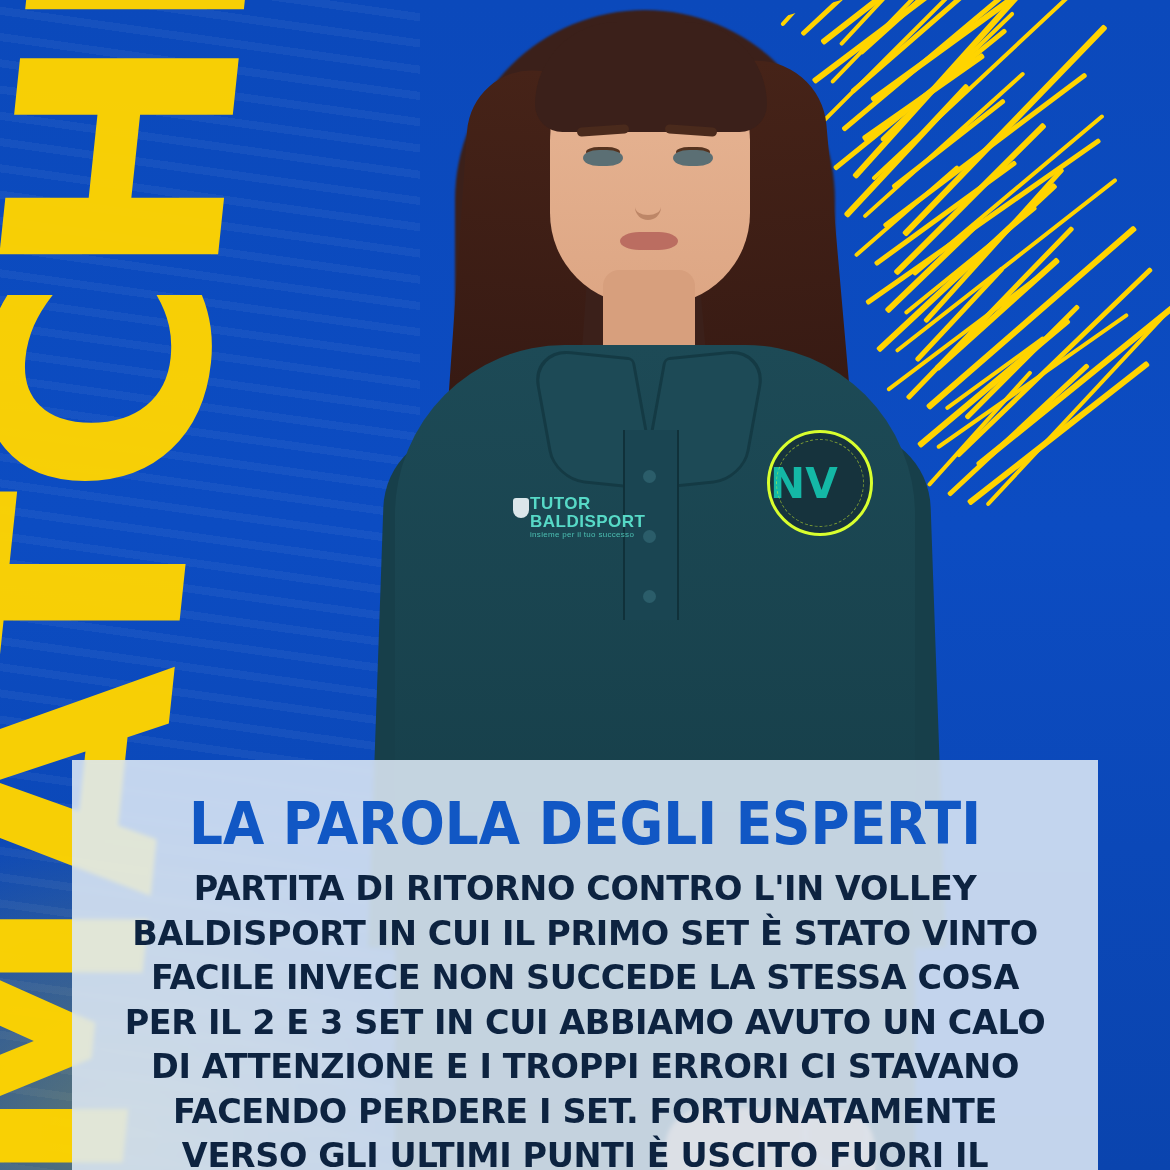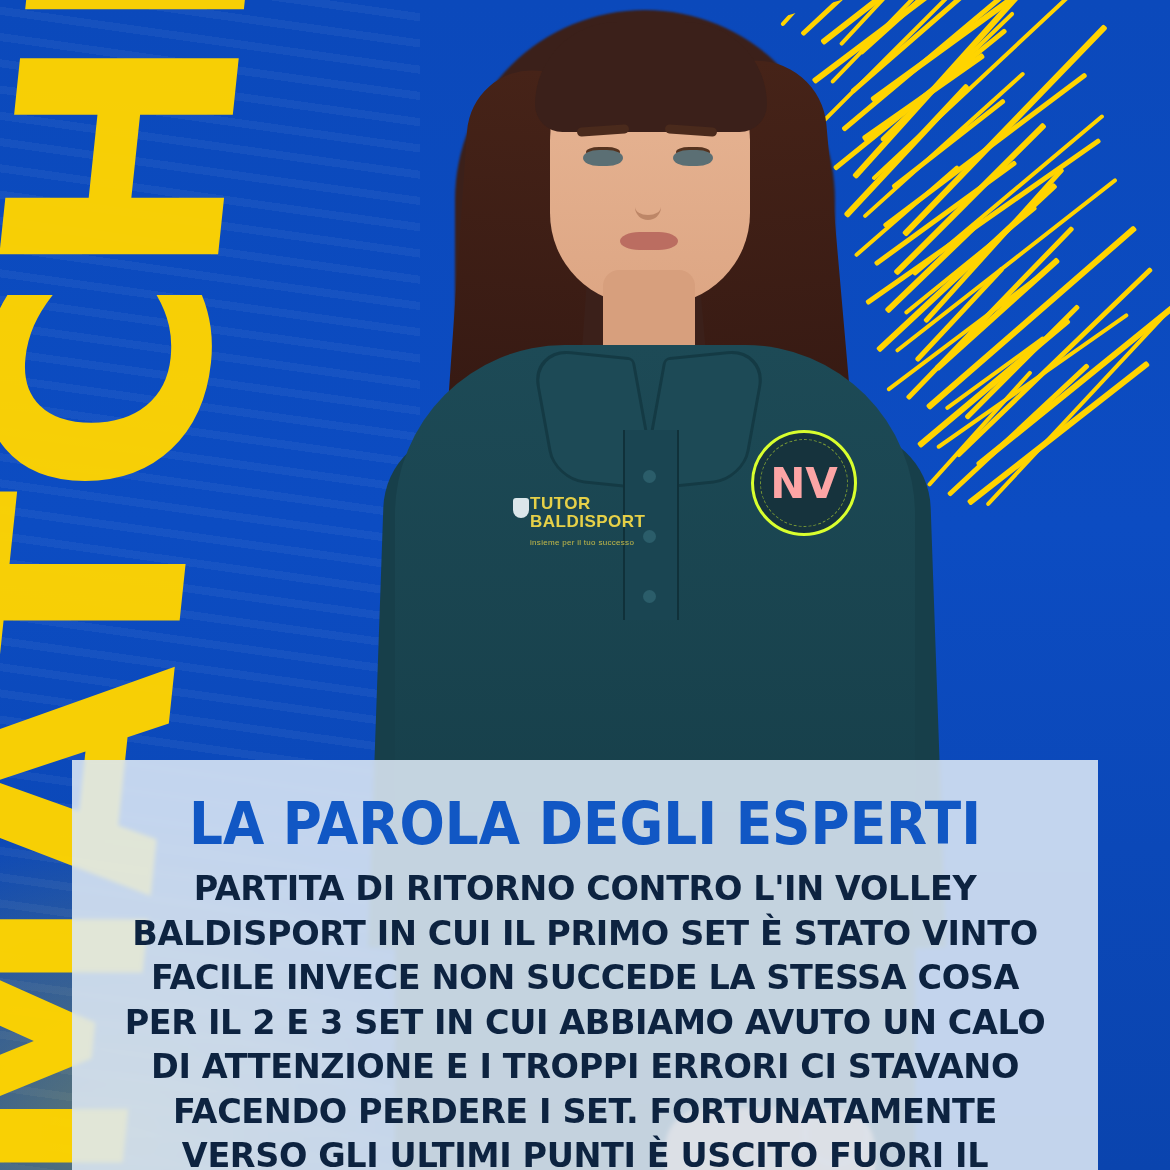--- a/index.html
+++ b/index.html
@@ -251,57 +251,56 @@
     left: 308px;
     width: 13px;
     height: 13px;
     background: #2b5d6a;
     border-radius: 50%;
   }
   .sponsor {
     position: absolute;
     left: 195px;
     top: 495px;
-    color: #fde047;
+    color: #5eead4;
     font-size: 17px;
     font-weight: 700;
     line-height: 1.05;
     letter-spacing: 0.5px;
     opacity: 0.9;
   }
   .sponsor small {
     display: block;
     font-size: 8px;
     font-weight: 400;
     letter-spacing: 0.3px;
     opacity: 0.8;
-    margin-top: 8px;
   }
   .sponsor-mark {
     position: absolute;
     left: 178px;
     top: 498px;
     width: 16px;
     height: 20px;
     background: #dbe6ea;
     border-radius: 3px 3px 8px 8px;
   }
   .club-badge {
     position: absolute;
-    left: 416px;
+    left: 432px;
     top: 430px;
     width: 100px;
     height: 100px;
     border-radius: 50%;
     background: #16333d;
     border: 3px solid #d9ff2e;
     display: flex;
     align-items: center;
-    justify-content: center;
-    color: #fca5a5;
+    justify-content: flex-start;
+    color: #14b8a6;
     font-size: 42px;
     font-weight: 900;
     font-family: "DejaVu Sans", sans-serif;
   }
   .club-badge span.ring-text {
     position: absolute;
     inset: 6px;
     border-radius: 50%;
     border: 1px dashed rgba(217,255,46,0.5);
   }

